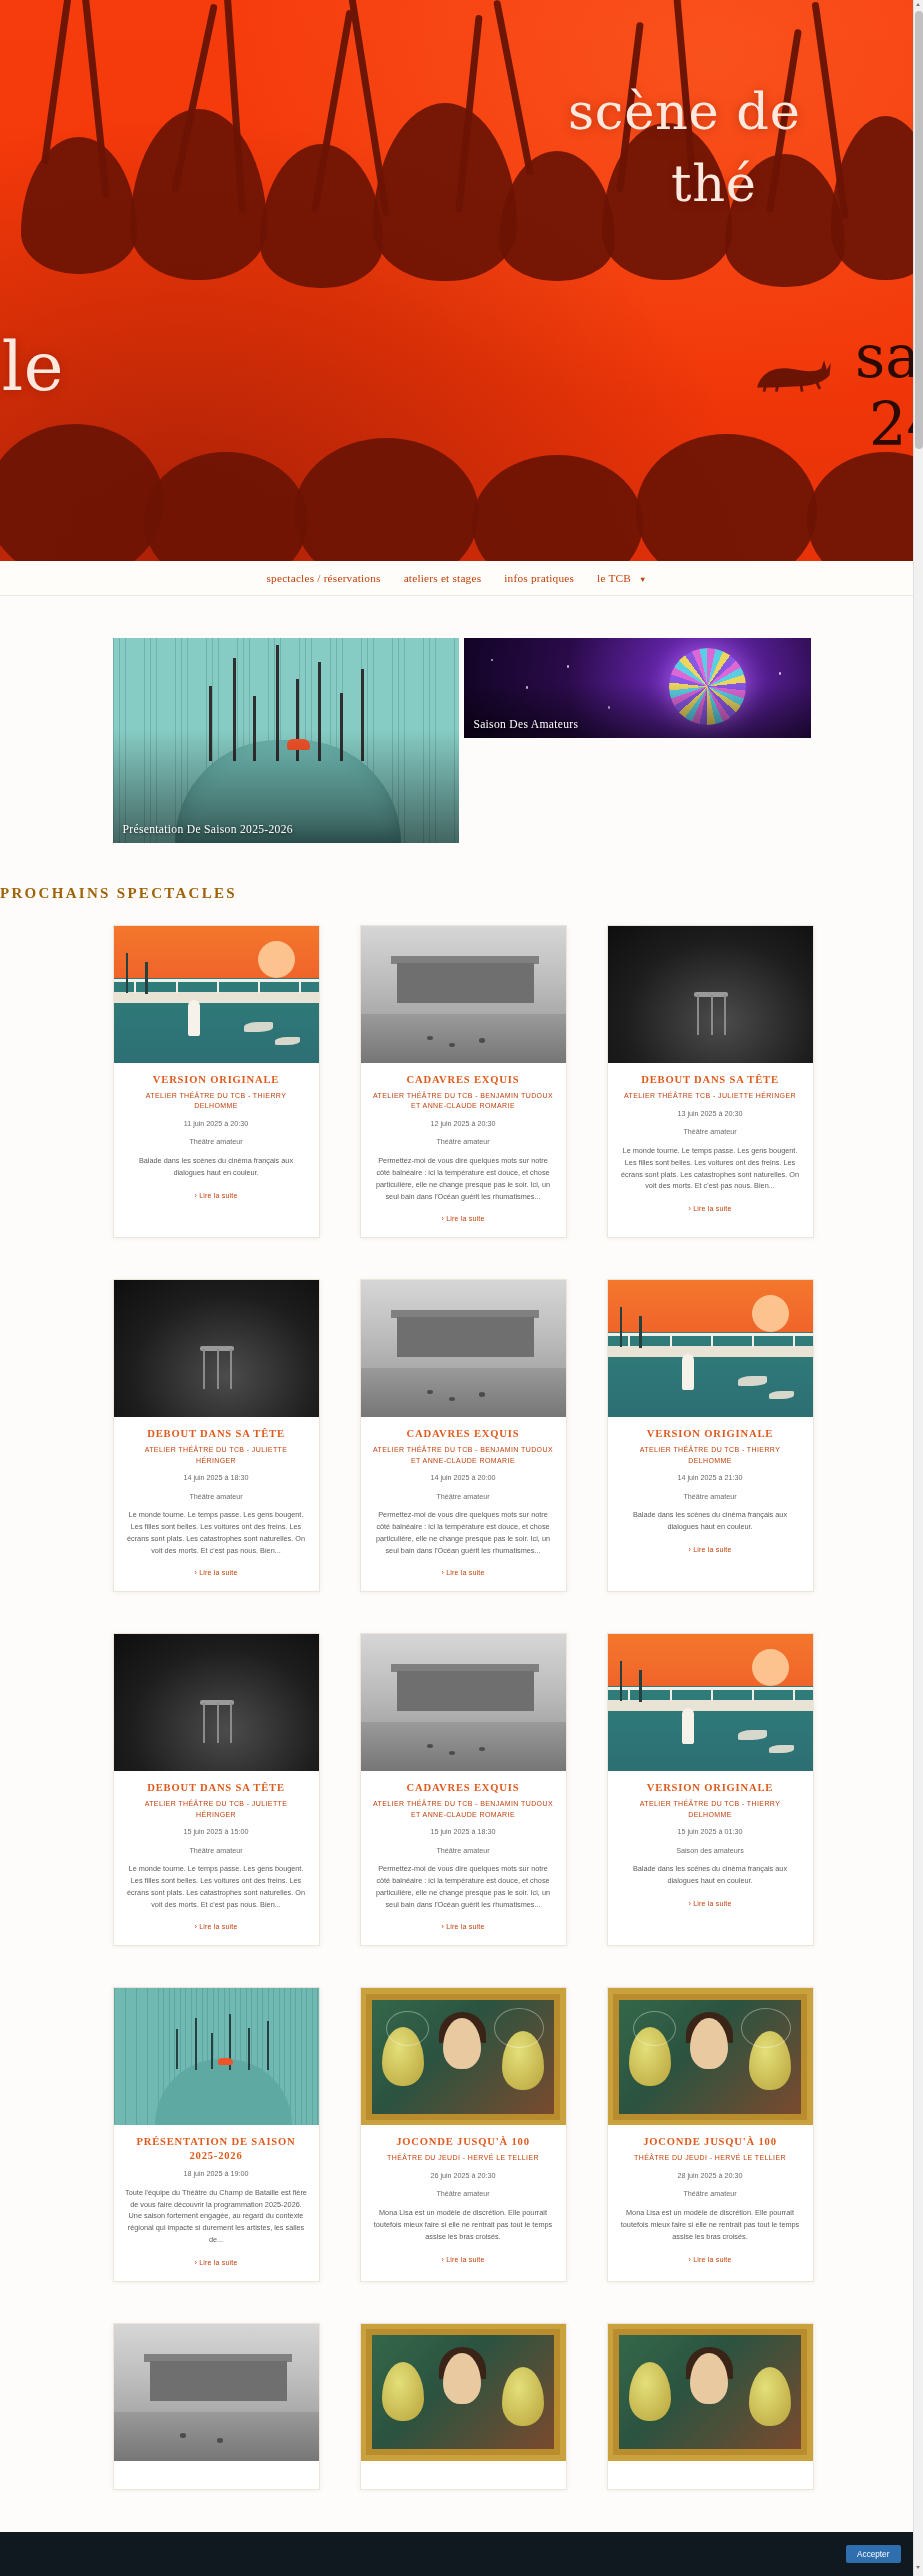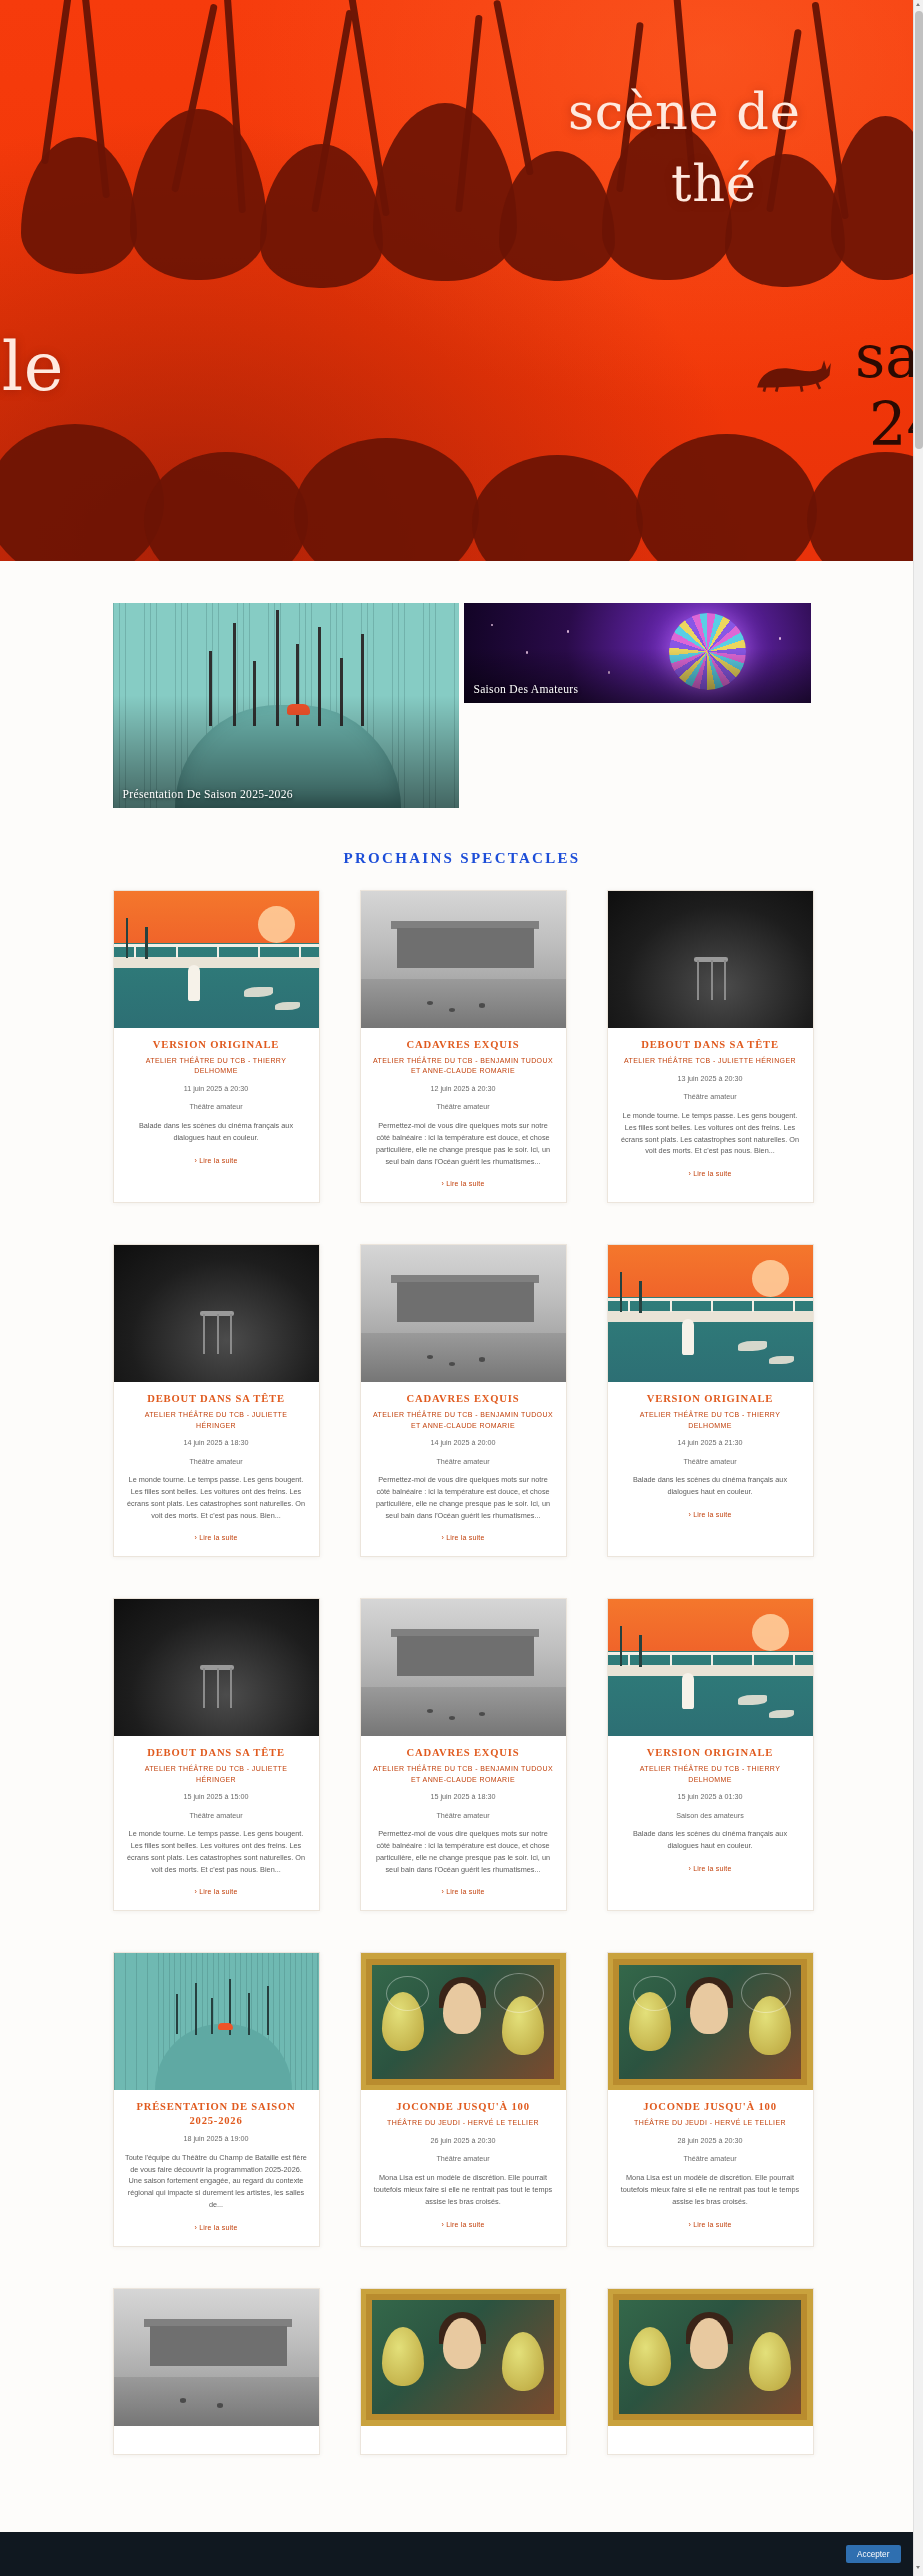--- a/index.html
+++ b/index.html
@@ -183,22 +183,21 @@
     box-shadow: 0 0 27px rgba(200,120,255,0.7);
     opacity: 0.95;
   }
   .disco-spark { position: absolute; width: 2.7px; height: 2.7px; background: #ffd9f6; border-radius: 50%; opacity: 0.8; }
   
   .art { position: absolute; inset: 0; background: #1b6fa8; }
   .art-blob { position: absolute; border-radius: 48% 52% 40% 60%; border: 2.1px solid #0b3f63; }
 
   
   .section-title {
-    text-align: center;
-    color: #1d4ed8;
+    color: #a16207;
     font-family: "Liberation Serif", serif;
     font-size: 15px;
     letter-spacing: 2.3px;
     margin: 42px 0 23px 0;
     text-transform: uppercase;
   }
 
   
   .grid {
     width: 705px;
@@ -406,20 +405,29 @@
     <div class="hero-title t3">lle</div>
     <div class="hero-dark d1">sa</div>
     <div class="hero-dark d2">24</div>
 
     <svg class="cat" viewBox="0 0 120 60">
       <path d="M6 52 C12 30, 30 22, 52 24 C70 26, 86 32, 100 24 L104 12 L108 26 L114 16 L112 34 C104 44, 86 50, 66 50 L30 52 Z" fill="#6b1404"></path>
       <path d="M18 50 L16 58 M36 50 L34 58 M70 48 L72 58 M92 42 L98 54" stroke="#6b1404" stroke-width="4" fill="none"></path>
     </svg>
   </section>
 
+  <nav class="nav">
+    <span class="nav-item">spectacles / réservations</span>
+    <span class="nav-item">ateliers et stages</span>
+    <span class="nav-item">infos pratiques</span>
+    <span class="nav-item">
+      <span>le TCB</span>
+      <span class="nav-caret">▼</span>
+    </span>
+  </nav>
 
   <section class="mosaic">
     <div class="mos-left">
       <div class="ill-sky"></div>
       <div class="ill-lines"></div>
       <div class="ill-mound"></div>
       <div class="ill-tree" style="left:96px; height:75px;"></div>
       <div class="ill-tree" style="left:120px; height:103px;"></div>
       <div class="ill-tree" style="left:140px; height:65px;"></div>
       <div class="ill-tree" style="left:163px; height:116px;"></div>

